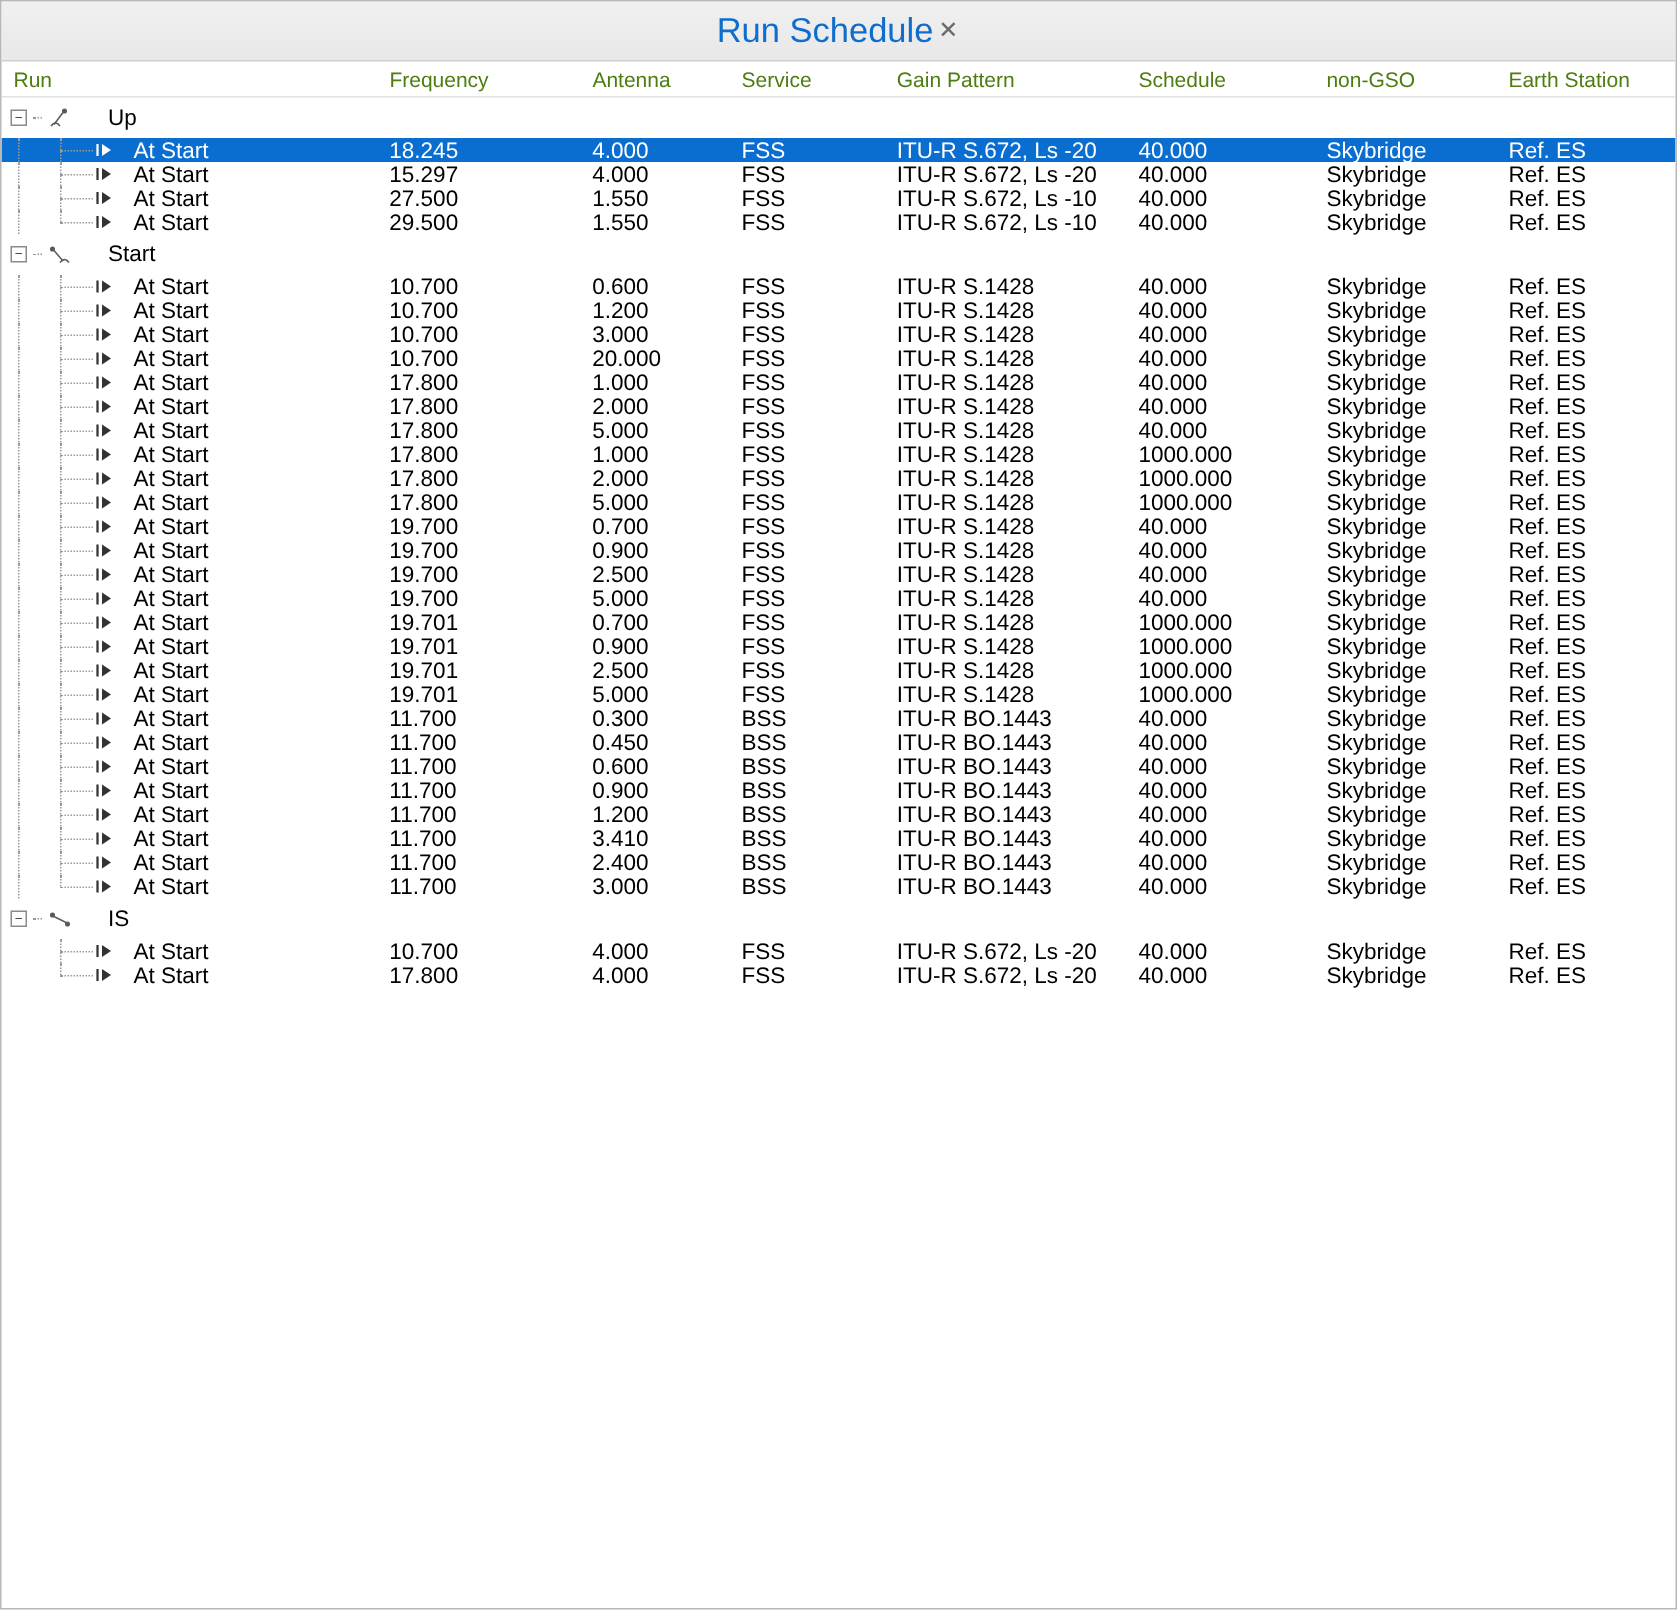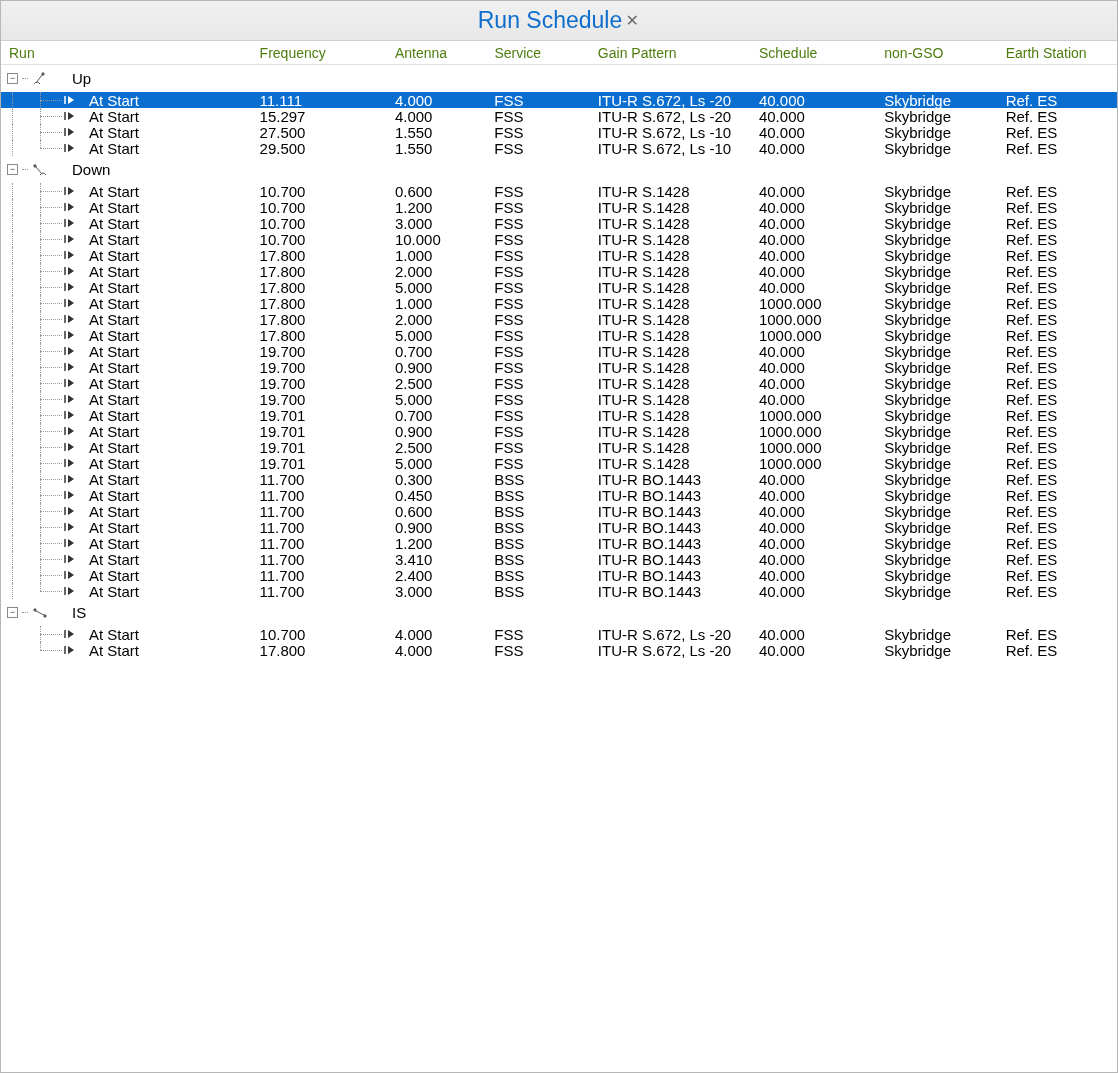--- a/index.html
+++ b/index.html
@@ -178,21 +178,21 @@
           <div class="hline2"></div>
           <div class="runicon">
             <svg width="14" height="12" viewBox="0 0 14 12">
               <line x1="2" y1="2" x2="2" y2="10" stroke="#fff" stroke-width="1.5"></line>
               <polygon points="5,2 5,10 11,6" fill="#fff"></polygon>
             </svg>
           </div>
         </div>
         <div class="runlabel">At Start</div>
       </div>
-      <div class="dc col-freq">11.111</div>
+      <div class="dc col-freq">18.245</div>
       <div class="dc col-ant">4.000</div>
       <div class="dc col-serv">FSS</div>
       <div class="dc col-gain">ITU-R S.672, Ls -20</div>
       <div class="dc col-bw">40.000</div>
       <div class="dc col-ngso">Skybridge</div>
       <div class="dc col-es">Ref. ES</div>
     </div>
     <div class="item">
       <div class="treecol">
         <div class="treecell">
@@ -267,21 +267,21 @@
       <div class="hconn"></div>
       <div class="gicon">
         <svg width="16" height="14" viewBox="0 0 16 14">
           <g stroke="#5a5a5a" stroke-width="1" fill="none">
             <circle cx="3" cy="3" r="1.2" fill="#5a5a5a"></circle>
             <line x1="4" y1="4" x2="10" y2="11"></line>
             <path d="M8 12 Q11 8 14 12"></path>
           </g>
         </svg>
       </div>
-      <div class="glabel">Down</div>
+      <div class="glabel">Start</div>
     </div>
     <div class="item">
       <div class="treecol">
         <div class="treecell">
           <div class="vline"></div>
           <div class="vline2"></div>
           <div class="hline2"></div>
           <div class="runicon">
             <svg width="14" height="12" viewBox="0 0 14 12">
               <line x1="2" y1="2" x2="2" y2="10" stroke="#333" stroke-width="1.5"></line>
@@ -354,21 +354,21 @@
           <div class="runicon">
             <svg width="14" height="12" viewBox="0 0 14 12">
               <line x1="2" y1="2" x2="2" y2="10" stroke="#333" stroke-width="1.5"></line>
               <polygon points="5,2 5,10 11,6" fill="#333"></polygon>
             </svg>
           </div>
         </div>
         <div class="runlabel">At Start</div>
       </div>
       <div class="dc col-freq">10.700</div>
-      <div class="dc col-ant">10.000</div>
+      <div class="dc col-ant">20.000</div>
       <div class="dc col-serv">FSS</div>
       <div class="dc col-gain">ITU-R S.1428</div>
       <div class="dc col-bw">40.000</div>
       <div class="dc col-ngso">Skybridge</div>
       <div class="dc col-es">Ref. ES</div>
     </div>
     <div class="item">
       <div class="treecol">
         <div class="treecell">
           <div class="vline"></div>

